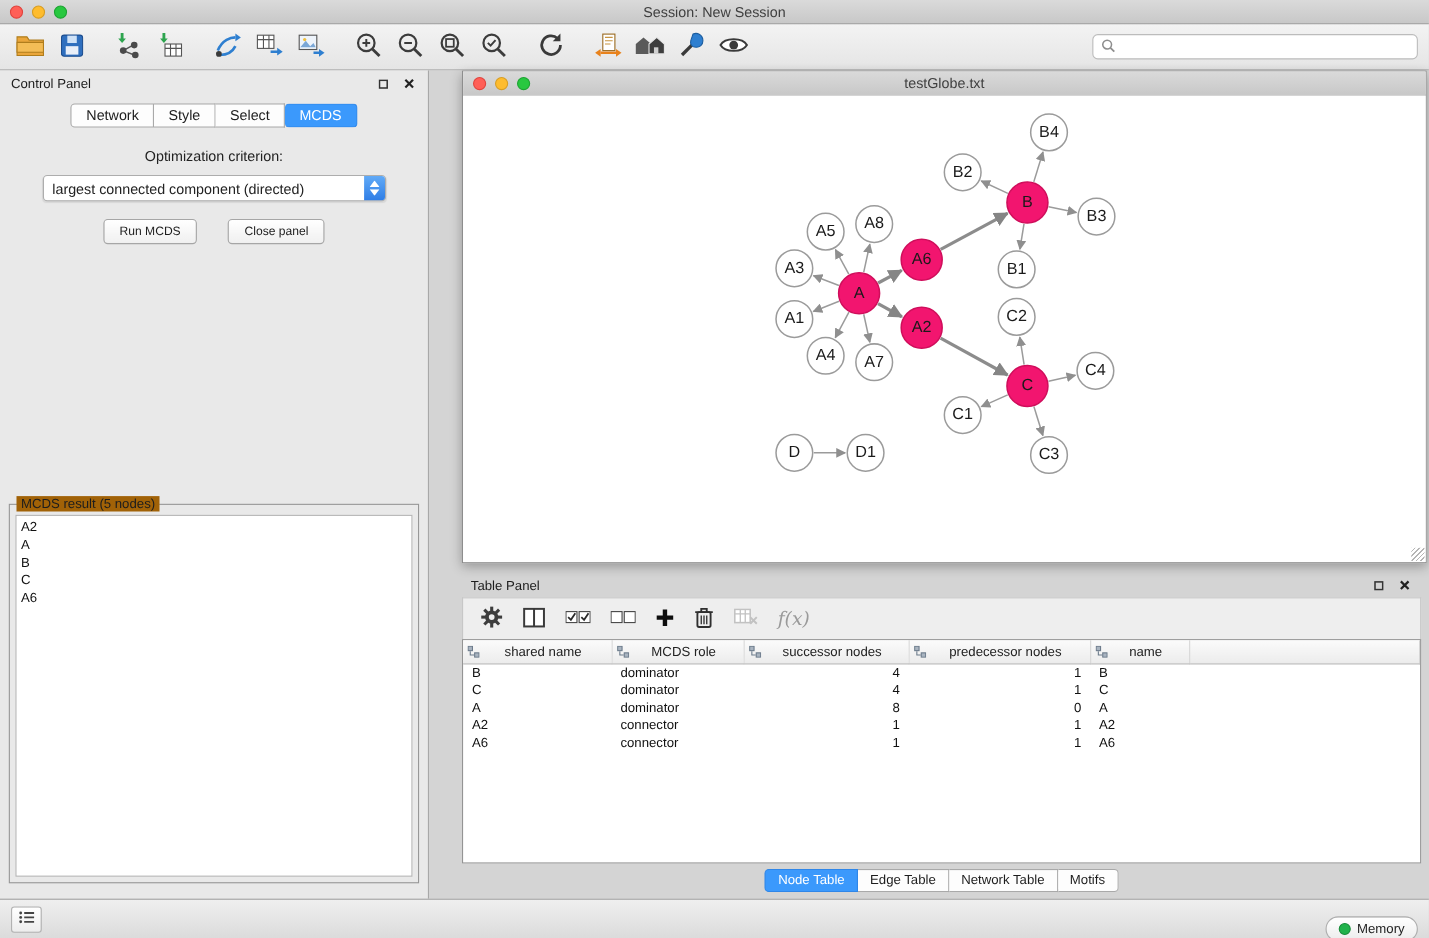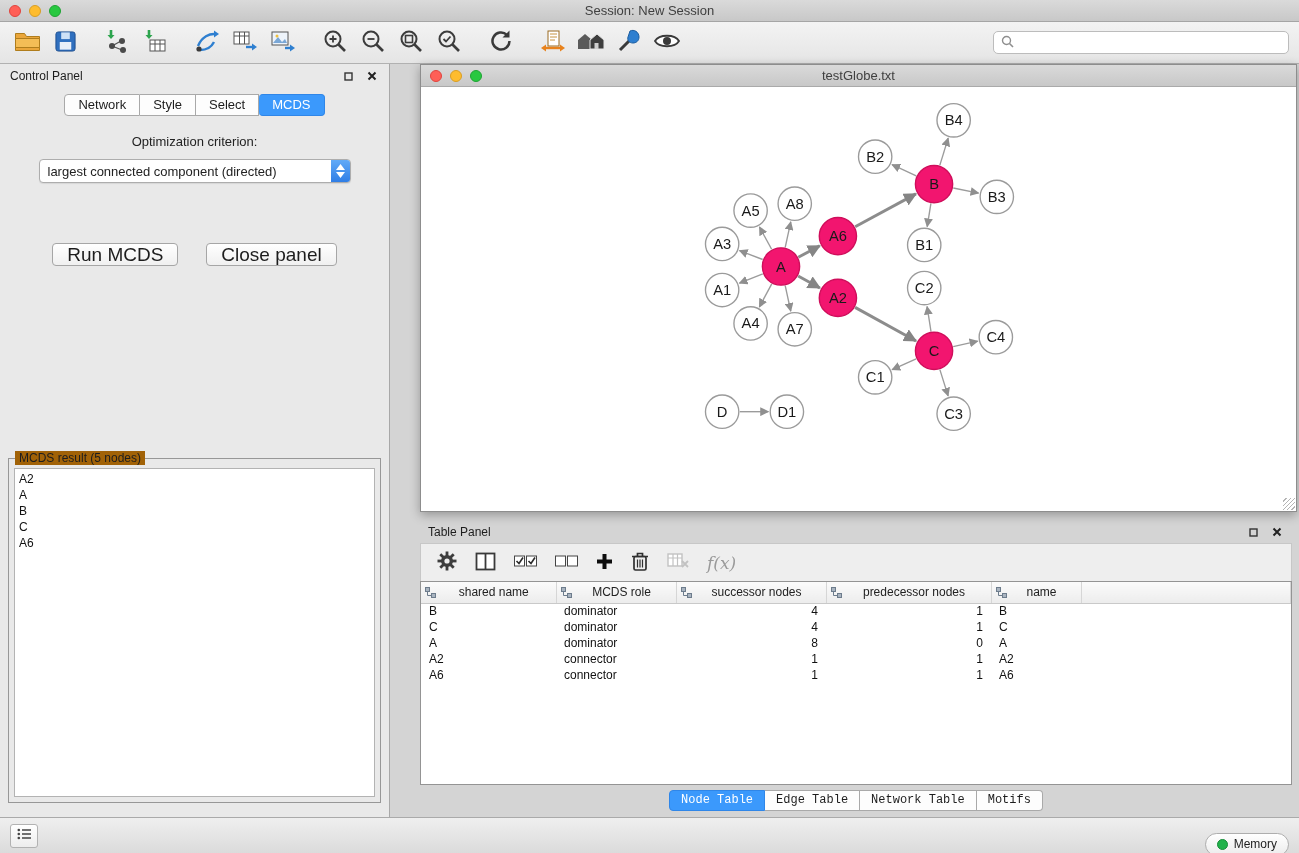--- a/index.html
+++ b/index.html
@@ -37,21 +37,21 @@
   .seg-tab:first-child { border-left:1px solid #a9a9a9; border-radius:4px 0 0 4px; }
   .seg-tab:last-child { border-radius:0 4px 4px 0; }
   .seg-tab.active { background:#3b99fc; border-color:#2f86e8; color:#fff; border-radius:4px; }
 
   .opt-label { text-align:center; margin-top:18px; font-size:13px; }
   .dropdown { width:312px; height:24px; margin:10px auto 0; background:#fff; border:1px solid #adadad; border-radius:4px; display:flex; align-items:center; overflow:hidden; box-shadow:0 1px 1px rgba(0,0,0,.08); }
   .dropdown-text { flex:1; font-size:13px; padding-left:8px; white-space:nowrap; }
   .dropdown-stepper { width:19px; height:24px; background:linear-gradient(#63acf8,#2d7ce5); display:flex; flex-direction:column; align-items:center; justify-content:center; gap:2px; flex:none; }
 
   .btn-row { display:flex; justify-content:center; gap:28px; margin-top:16px; }
-  .btn { height:23px; padding:0 14px; background:linear-gradient(#ffffff,#f0f0f0); border:1px solid #a6a6a6; border-radius:4px; font-size:19px; display:flex; align-items:center; color:#1d1d1d;margin-top:44px; }
+  .btn { height:23px; padding:0 14px; background:linear-gradient(#ffffff,#f0f0f0); border:1px solid #a6a6a6; border-radius:4px; font-size:11px; display:flex; align-items:center; color:#1d1d1d; }
 
   .result-group { margin:0 8px 14px 8px; margin-top:auto; height:345px; border:1px solid #979797; position:relative; padding:9px 5px 5px 5px; }
   .result-legend { position:absolute; top:-8px; left:6px; background:#a16207; padding:0 4px; font-size:12px; color:#1d1d1d; }
   .result-list { background:#fff; border:1px solid #b3b3b3; height:100%; overflow:auto; padding:2px 4px; }
   .result-item { font-size:12px; line-height:16px; color:#111; }
 
   
   .right-area { flex:1; display:flex; flex-direction:column; background:#d4d4d4; padding:0 2px 5px 30px; min-width:0; }
 
   .network-window { height:448px; flex:none; border:1px solid #8d8d8d; background:#fff; box-shadow:0 3px 10px rgba(0,0,0,.3); display:flex; flex-direction:column; position:relative; }
@@ -70,21 +70,21 @@
   .tp-table-wrap { flex:1; background:#fff; border:1px solid #949494; overflow:hidden; }
   table.data { border-collapse:collapse; width:100%; table-layout:fixed; font-size:12px; }
   table.data th { height:21px; background:linear-gradient(#fbfbfb,#ececec); border-right:1px solid #d6d6d6; border-bottom:1px solid #c9c9c9; font-weight:normal; color:#222; overflow:hidden; }
   table.data th .th-inner { display:flex; align-items:center; padding:0 4px; }
   table.data th .hdr-label { flex:1; text-align:center; font-size:12px; }
   table.data td { height:16px; padding:0 8px; color:#111; white-space:nowrap; overflow:hidden; }
   .al-left { text-align:left; } .al-right { text-align:right; }
   .col-0{width:135px}.col-1{width:120px}.col-2{width:150px}.col-3{width:165px}.col-4{width:90px}.col-fill{width:auto}
 
   .tp-tabs { height:27px; flex:none; display:flex; justify-content:center; align-items:center; padding-top:4px; }
-  .tp-tab { height:21px; line-height:19px; padding:0 11px; font-size:12px; background:#fdfdfd; border:1px solid #a9a9a9; border-left:none; color:#1d1d1d;font-family:Liberation Mono, monospace; }
+  .tp-tab { height:21px; line-height:19px; padding:0 11px; font-size:12px; background:#fdfdfd; border:1px solid #a9a9a9; border-left:none; color:#1d1d1d; }
   .tp-tab:first-child { border-left:1px solid #a9a9a9; border-radius:4px 0 0 4px; }
   .tp-tab:last-child { border-radius:0 4px 4px 0; }
   .tp-tab.active { background:#3b99fc; border-color:#2f86e8; color:#fff; }
 
   
   .statusbar { height:36px; flex:none; background:linear-gradient(#efefef,#dbdbdb); border-top:1px solid #aaa; display:flex; align-items:center; padding:0 10px; }
   .menu-btn { width:28px; height:24px; border:1px solid #b2b2b2; border-radius:3px; background:linear-gradient(#fff,#ededed); display:flex; align-items:center; justify-content:center; }
   .memory-btn { margin-left:auto; height:23px; border:1px solid #aeaeae; border-radius:12px; background:linear-gradient(#ffffff,#ececec); display:flex; align-items:center; gap:6px; padding:0 11px; font-size:12px; color:#1d1d1d;margin-top:17px; }
   .memory-dot { width:11px; height:11px; border-radius:50%; background:#21b24b; border:1px solid #178c39; }
 </style>

